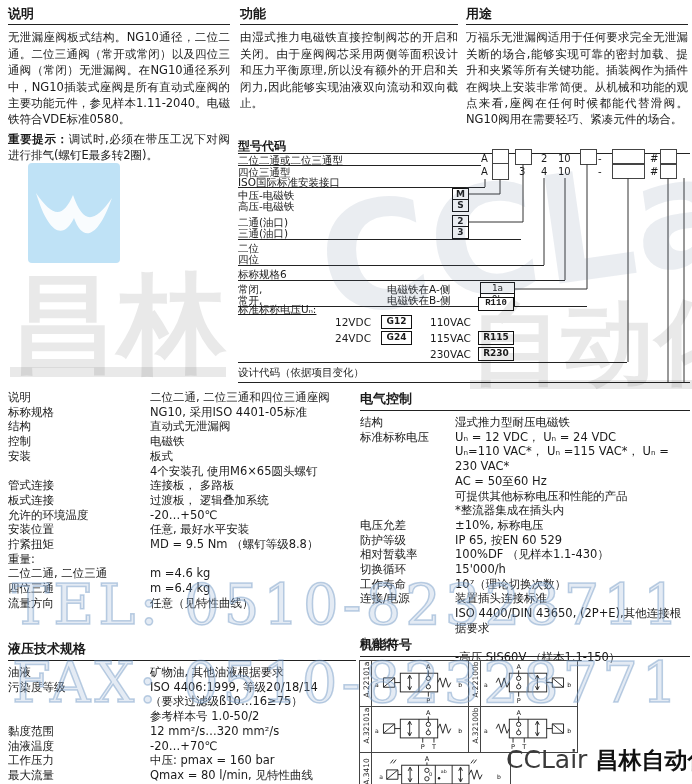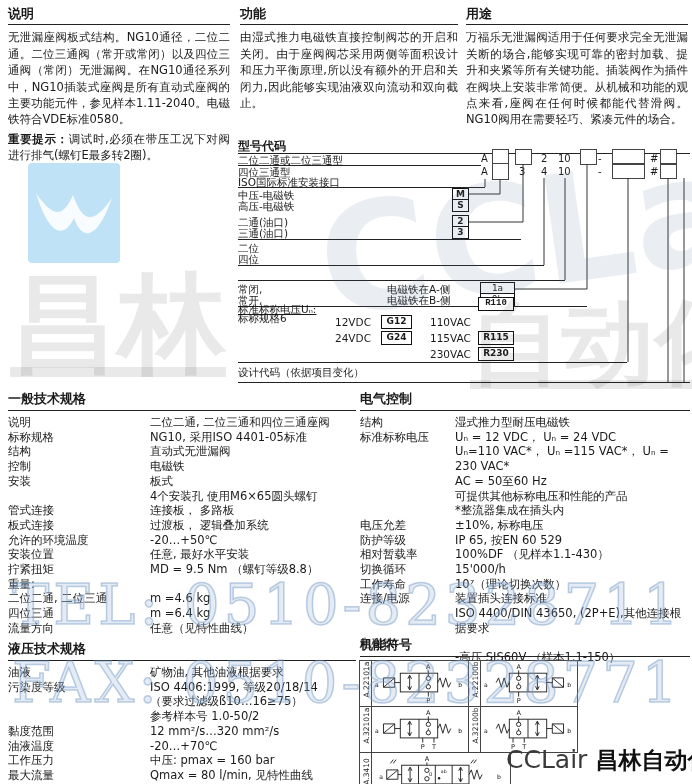--- a/index.html
+++ b/index.html
@@ -84,21 +84,21 @@
     <div class="mc-row" style="top:79px;">二通(油口)</div>
     <div class="mc-box" style="left:214px;top:77px;width:15px;height:11px;">2</div>
     <div class="mc-row" style="top:90px;">三通(油口)</div>
     <div class="mc-box" style="left:214px;top:88px;width:15px;height:11px;">3</div>
     <div class="mc-rule" style="top:101px;width:283px;"></div>
 
     <div class="mc-row" style="top:105px;">二位</div>
     <div class="mc-row" style="top:116px;">四位</div>
     <div class="mc-rule" style="top:127px;width:306px;"></div>
 
-    <div class="mc-row" style="top:131px;margin-top:44px;">标称规格6</div>
+    <div class="mc-row" style="top:131px;">标称规格6</div>
     <div class="mc-rule" style="top:142px;width:327px;"></div>
 
     <div class="mc-row" style="top:146px;">常闭,</div>
     <div class="mc-row" style="top:146px;left:149px;">电磁铁在A-侧</div>
     <div class="mc-box" style="left:242px;top:144px;width:33px;height:11px;font-weight:normal;">1a</div>
     <div class="mc-row" style="top:157px;">常开,</div>
     <div class="mc-row" style="top:157px;left:149px;">电磁铁在B-侧</div>
     <div class="mc-box" style="left:242px;top:155px;width:33px;height:11px;font-weight:normal;">0b</div>
     <div class="mc-rule" style="top:168px;width:349px;"></div>
 
@@ -149,21 +149,20 @@
         <polyline points="327,40 327,142"></polyline>
         <polyline points="349,26 349,151 277,151"></polyline>
         <polyline points="390,40 390,224"></polyline>
         <polyline points="430,40 430,244"></polyline>
         <polyline points="446,40 446,244"></polyline>
       </g>
     </svg>
   </div>
 
   <div class="lowsec gen" style="left:8px;top:390px;width:348px;">
-    <div class="sec-h">一般技术规格</div>
     <div>
         <div class="kv">
           <span class="k">说明</span>
           <span class="v">二位二通, 二位三通和四位三通座阀</span>
         </div>
         <div class="kv">
           <span class="k">标称规格</span>
           <span class="v">NG10, 采用ISO 4401-05标准</span>
         </div>
         <div class="kv">

